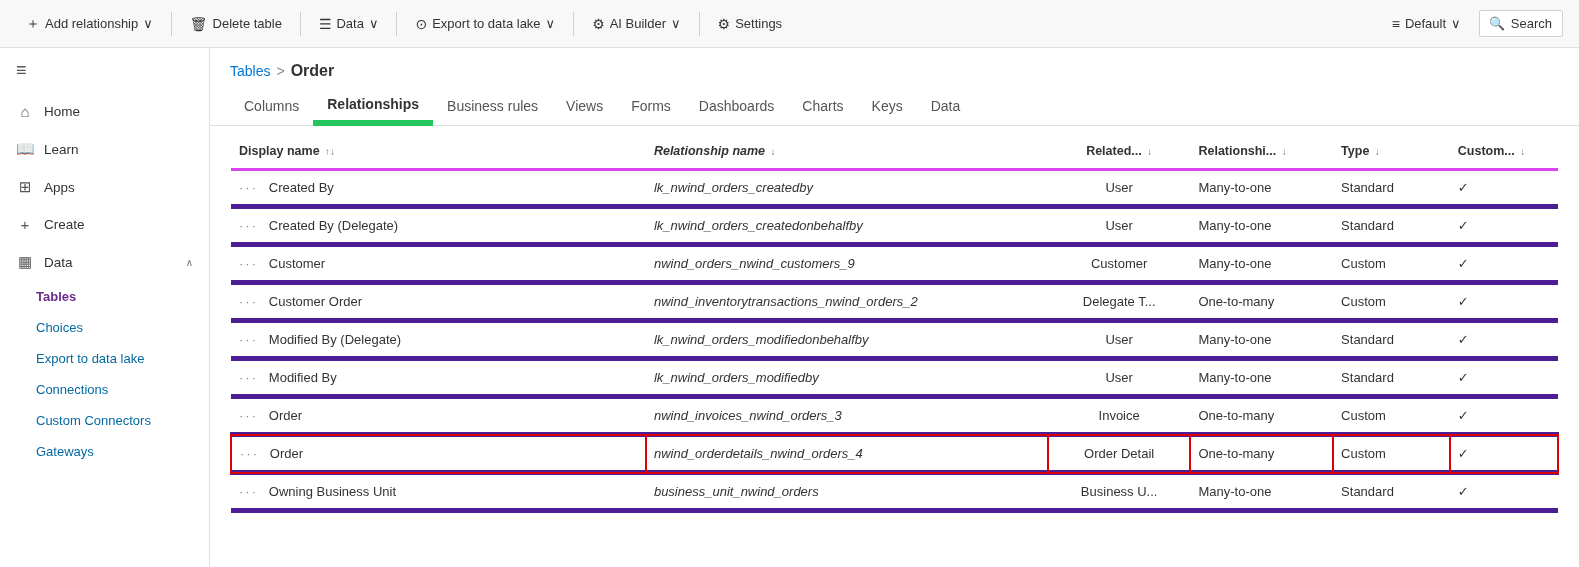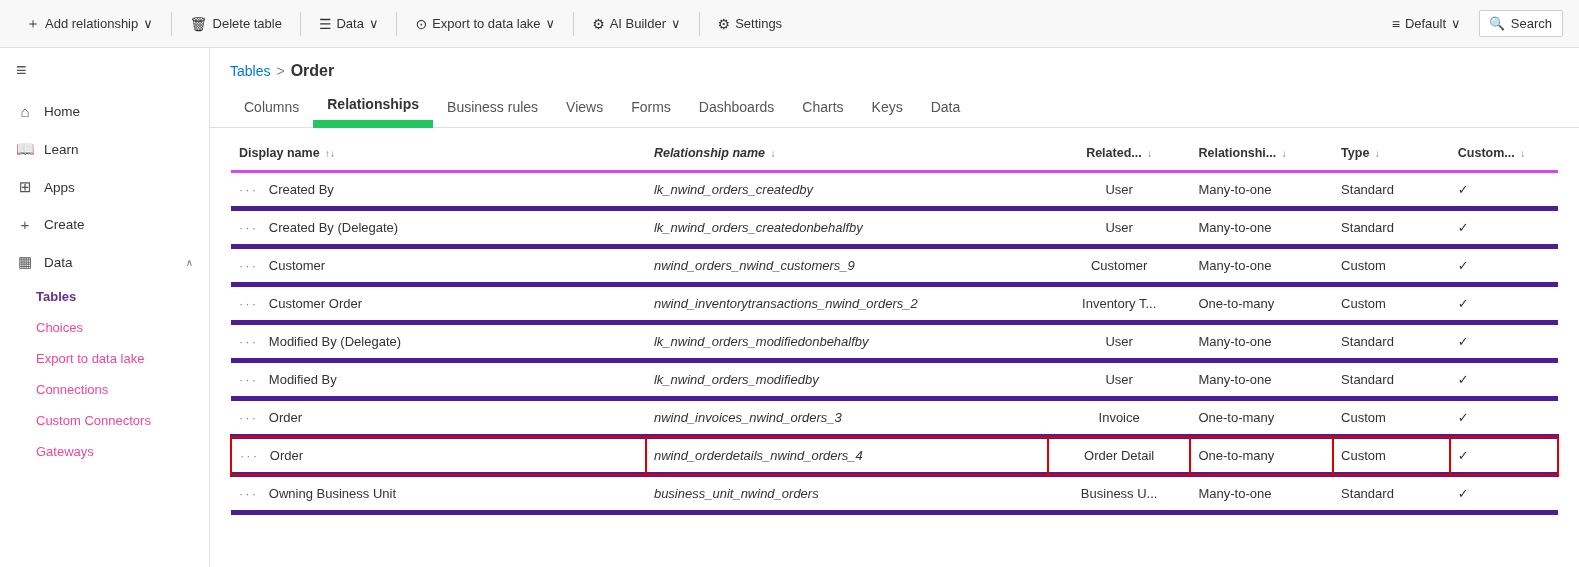--- a/index.html
+++ b/index.html
@@ -36,21 +36,21 @@
       display: flex; align-items: center; padding: 12px 16px; cursor: pointer;
     }
     .sidebar-header .hamburger { font-size: 18px; color: #555; }
     .sidebar-item {
       display: flex; align-items: center; gap: 10px; padding: 10px 16px;
       cursor: pointer; color: #333; font-size: 13.5px; border-radius: 0;
     }
     .sidebar-item .item-icon { font-size: 15px; color: #555; width: 18px; text-align: center; }
     .sidebar-sub-item {
       display: flex; align-items: center; padding: 8px 16px 8px 36px;
-      cursor: pointer; font-size: 13px; color: #ec4899;
+      cursor: pointer; font-size: 13px; color: #0369a1;
     }
     .sidebar-sub-item.active { font-weight: 600; color: #6b2d8b; }
     .sidebar-expand { margin-left: auto; font-size: 10px; color: #777; }
 
     
     .content { flex: 1; overflow: hidden; display: flex; flex-direction: column; }
 
     
     .breadcrumb {
       display: flex; align-items: center; padding: 14px 20px 8px;
@@ -62,21 +62,21 @@
 
     
     .tabs {
       display: flex; align-items: center; padding: 0 20px;
       border-bottom: 1px solid #e0e0e0; gap: 0;
     }
     .tab {
       padding: 8px 14px; cursor: pointer; font-size: 14px; color: #555;
       border-bottom: 2px solid transparent; margin-bottom: -1px;
     }
-    .tab.active { color: #333; border-bottom: 8px solid #22c55e; font-weight: 600; }
+    .tab.active { color: #333; border-bottom: 6px solid #22c55e; font-weight: 600; }
 
     
     .table-container { flex: 1; overflow-y: auto; padding: 0 20px; }
 
     table { width: 100%; border-collapse: collapse; margin-top: 8px; }
     thead tr { border-bottom: 3px solid #d946ef; }
     th {
       text-align: left; padding: 10px 8px; font-size: 12.5px; font-weight: 600;
       color: #333; white-space: nowrap; cursor: pointer;
     }
@@ -285,21 +285,21 @@
       <td class="col-custom">
         <span class="checkmark">✓</span>
       </td>
     </tr>
             <tr>
       <td class="col-display">
         <span class="ellipsis">···</span>
         &nbsp;&nbsp;Customer Order
       </td>
       <td class="col-relname">nwind_inventorytransactions_nwind_orders_2</td>
-      <td class="col-related">Inventory T...</td>
+      <td class="col-related">Delegate T...</td>
       <td class="col-reltype">One-to-many</td>
       <td class="col-type">Custom</td>
       <td class="col-custom">
         <span class="checkmark">✓</span>
       </td>
     </tr>
             <tr>
       <td class="col-display">
         <span class="ellipsis">···</span>
         &nbsp;&nbsp;Modified By (Delegate)

